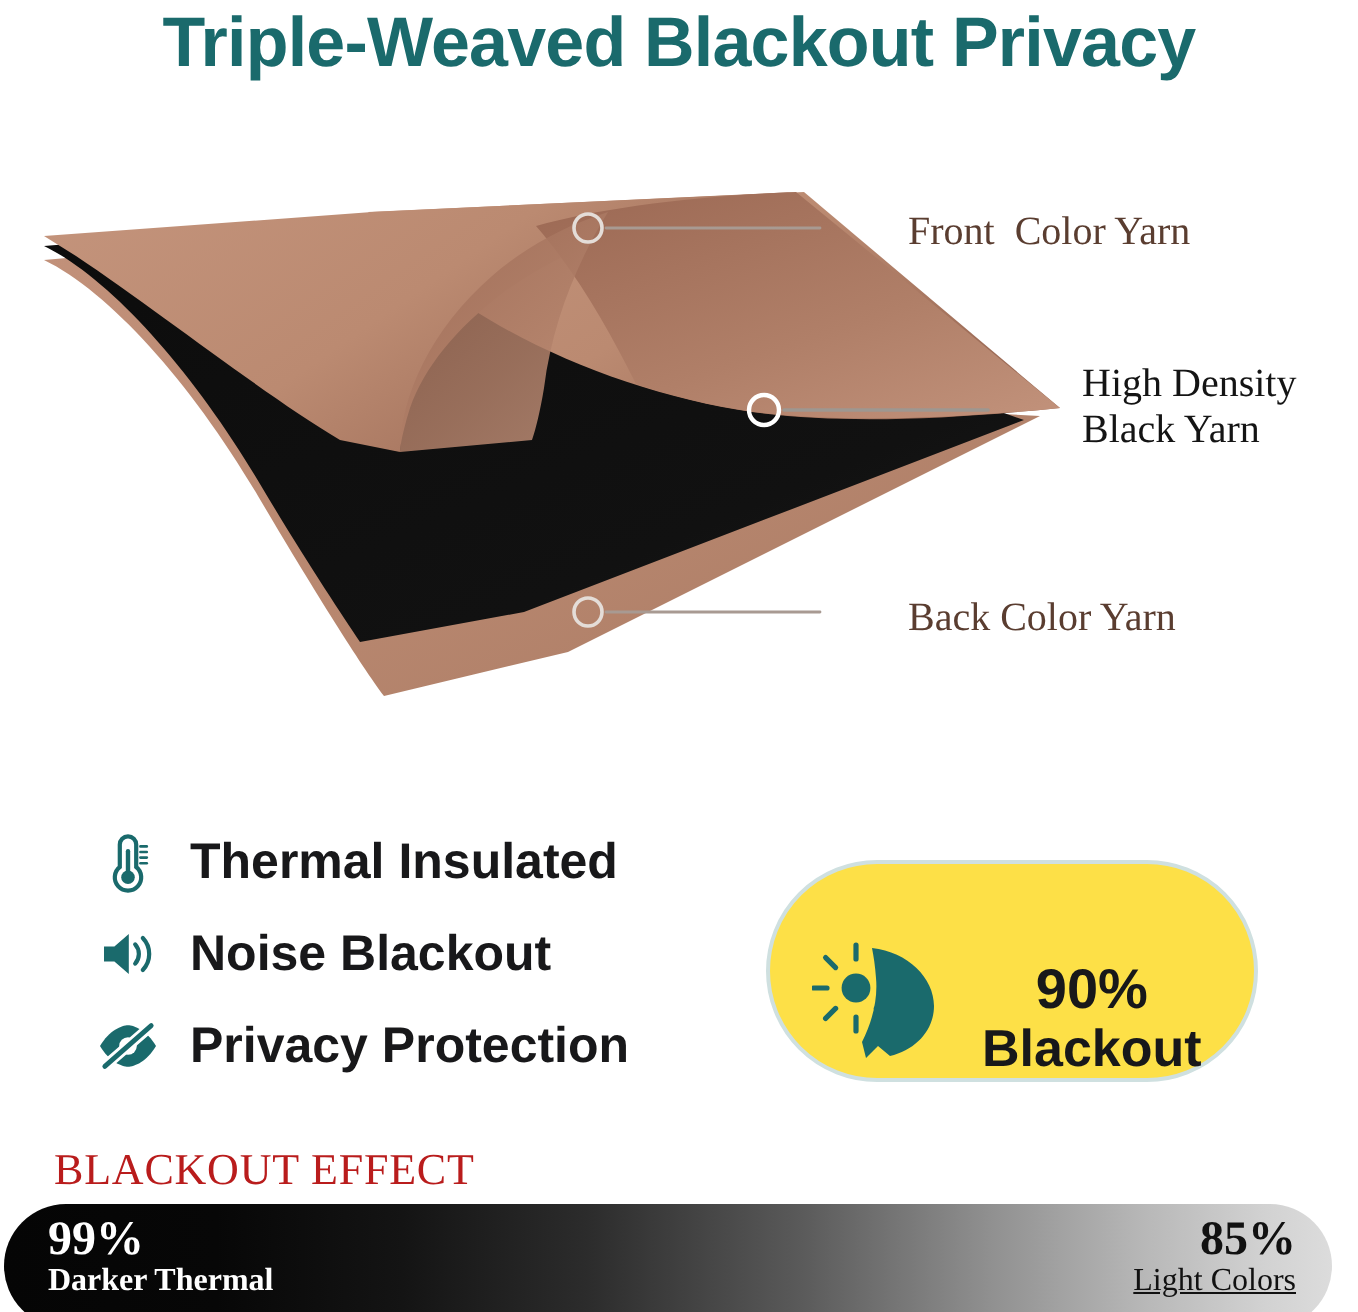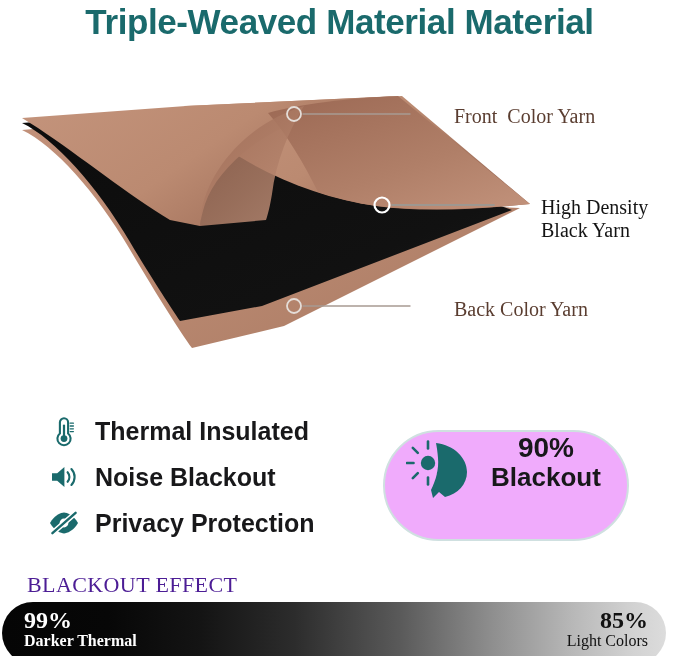--- a/index.html
+++ b/index.html
@@ -44,21 +44,21 @@
   
   .callout-label {
     position: absolute;
     font-family: "Liberation Serif", serif;
     font-size: 20px;
     line-height: 1.15;
     white-space: pre;
     margin-left: 36px;
   }
   #label-front  { left: 418px; top: 105px; color: #5a3d30; }
-  #label-middle { left: 505px; top: 196px; color: #141414; }
+  #label-middle { left: 505px; top: 181px; color: #141414; }
   #label-back   { left: 418px; top: 298px; color: #5a3d30; }
 
   
   #feature-list {
     position: absolute;
     left: 44px;
     top: 408px;
     width: 320px;
   }
   .feature-row {
@@ -85,23 +85,23 @@
 
   
   #blackout-badge {
     position: absolute;
     left: 383px;
     top: 430px;
     width: 246px;
     height: 111px;
     border: 2px solid #cfe0e0;
     border-radius: 56px;
-    background: #f0abfc;
+    background: #fde047;
     display: flex;
-    align-items: flex-start;
+    align-items: flex-end;
     justify-content: flex-start;
     box-sizing: border-box;
     padding-left: 18px;
   }
   #blackout-badge-icon {
     flex: 0 0 76px;
     width: 76px;
     height: 76px;
     display: flex;
     align-items: center;
@@ -121,21 +121,21 @@
   #blackout-badge-text .word { display: block; font-size: 26px; }
 
   
   #blackout-effect-title {
     position: absolute;
     left: 27px;
     top: 572px;
     font-family: "Liberation Serif", serif;
     font-size: 22px;
     letter-spacing: 0.4px;
-    color: #4c1d95;
+    color: #b91c1c;
     white-space: nowrap;
   }
   #gradient-bar {
     position: absolute;
     left: 2px;
     top: 602px;
     width: 664px;
     height: 62px;
     border-radius: 31px;
     background: linear-gradient(90deg,
@@ -171,26 +171,26 @@
   .bar-stat .stat-pct {
     display: block;
     font-weight: bold;
     font-size: 24px;
   }
   .bar-stat .stat-sub {
     display: block;
     font-weight: bold;
     font-size: 16px;
   }
-  #bar-stat-right .stat-sub { font-weight: normal; }
+  #bar-stat-right .stat-sub { font-weight: normal; text-decoration: underline; }
 </style>
 </head>
 <body>
 
-<div id="page-title">Triple-Weaved Material Material</div>
+<div id="page-title">Triple-Weaved Blackout Privacy</div>
 
 <div id="fabric-diagram">
   <svg width="679" height="290" viewBox="0 0 679 290" xmlns="http://www.w3.org/2000/svg">
     <defs>
       <linearGradient id="gFrontTop" x1="0" y1="0" x2="1" y2="0.5">
         <stop offset="0%" stop-color="#c4947c"></stop>
         <stop offset="55%" stop-color="#bb8a71"></stop>
         <stop offset="100%" stop-color="#9d6c57"></stop>
       </linearGradient>
       <linearGradient id="gFrontFold" x1="0.1" y1="0" x2="0.9" y2="1">

